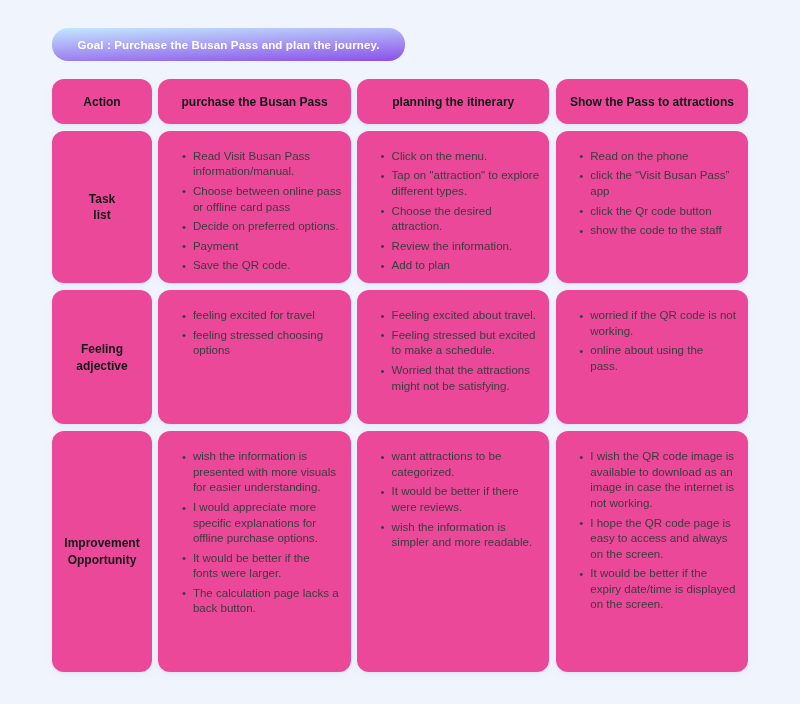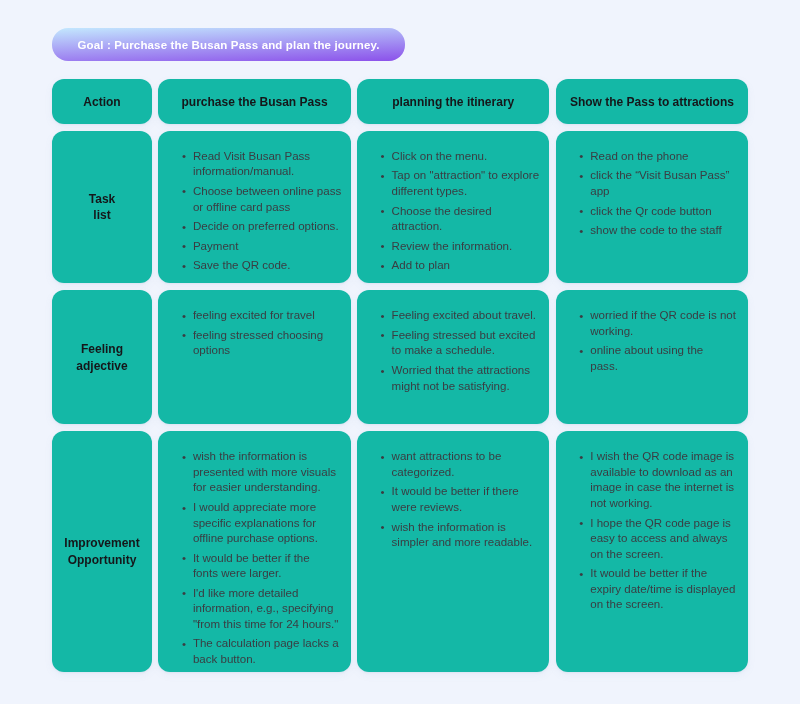--- a/index.html
+++ b/index.html
@@ -40,21 +40,21 @@
     left: 52px;
     top: 79px;
     width: 696px;
     display: grid;
     grid-template-columns: 100px 192.3px 192.3px 192.3px;
     grid-template-rows: 44.5px 152.5px 134px 240.5px;
     column-gap: 6.4px;
     row-gap: 7px;
   }
   .cell {
-    background: #14b8a6;
+    background: #ec4899;
     border-radius: 12px;
     box-shadow: 0 1px 2px rgba(120,140,190,0.10), 0 3px 8px rgba(120,140,190,0.07);
   }
   .head-cell {
     display: flex;
     align-items: center;
     justify-content: center;
     font-size: 12px;
     line-height: 15px;
     font-weight: bold;
@@ -174,21 +174,20 @@
 
     <div class="cell label-cell">
         <span class="row-label-line">Improvement</span>
         <span class="row-label-line">Opportunity</span>
       </div>
     <div class="cell list-cell">
       <ul class="bullets">
         <li title="wish the information is presented with more visuals for easier understanding."><span class="bullet-line">wish the information is</span><br><span class="bullet-line">presented with more visuals</span><br><span class="bullet-line">for easier understanding.</span></li>
         <li title="I would appreciate more specific explanations for offline purchase options."><span class="bullet-line">I would appreciate more</span><br><span class="bullet-line">specific explanations for</span><br><span class="bullet-line">offline purchase options.</span></li>
         <li title="It would be better if the fonts were larger."><span class="bullet-line">It would be better if the</span><br><span class="bullet-line">fonts were larger.</span></li>
-        <li title="I'd like more detailed information, e.g., specifying &quot;from this time for 24 hours.&quot;"><span class="bullet-line">I'd like more detailed</span><br><span class="bullet-line">information, e.g., specifying</span><br><span class="bullet-line">"from this time for 24 hours."</span></li>
         <li title="The calculation page lacks a back button."><span class="bullet-line">The calculation page lacks a</span><br><span class="bullet-line">back button.</span></li>
       </ul>
     </div>
     <div class="cell list-cell">
       <ul class="bullets">
         <li title="want attractions to be categorized."><span class="bullet-line">want attractions to be</span><br><span class="bullet-line">categorized.</span></li>
         <li title="It would be better if there were reviews."><span class="bullet-line">It would be better if there</span><br><span class="bullet-line">were reviews.</span></li>
         <li title="wish the information is simpler and more readable."><span class="bullet-line">wish the information is</span><br><span class="bullet-line">simpler and more readable.</span></li>
       </ul>
     </div>

